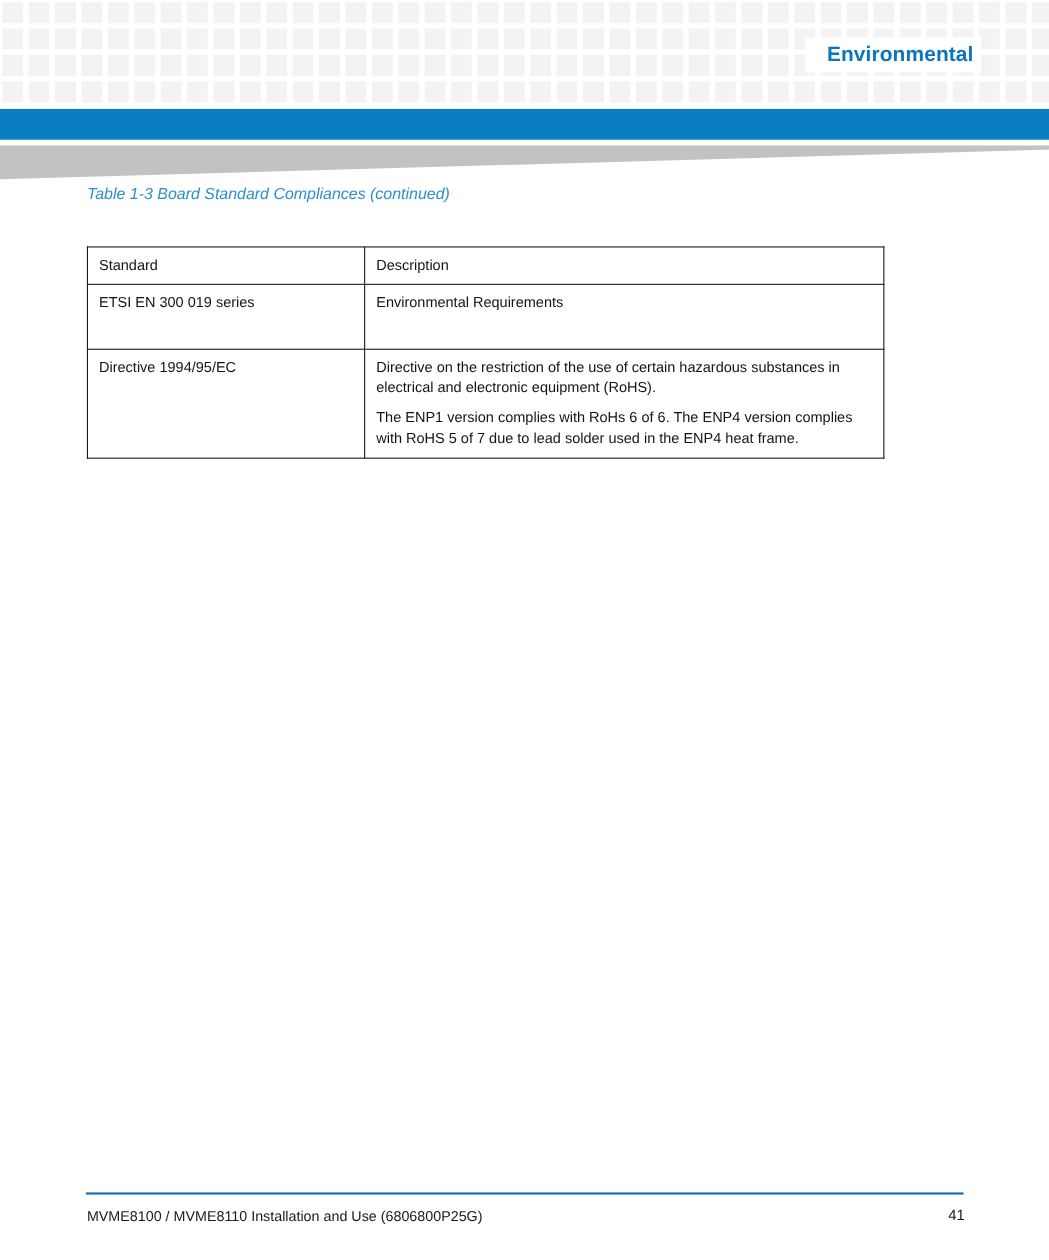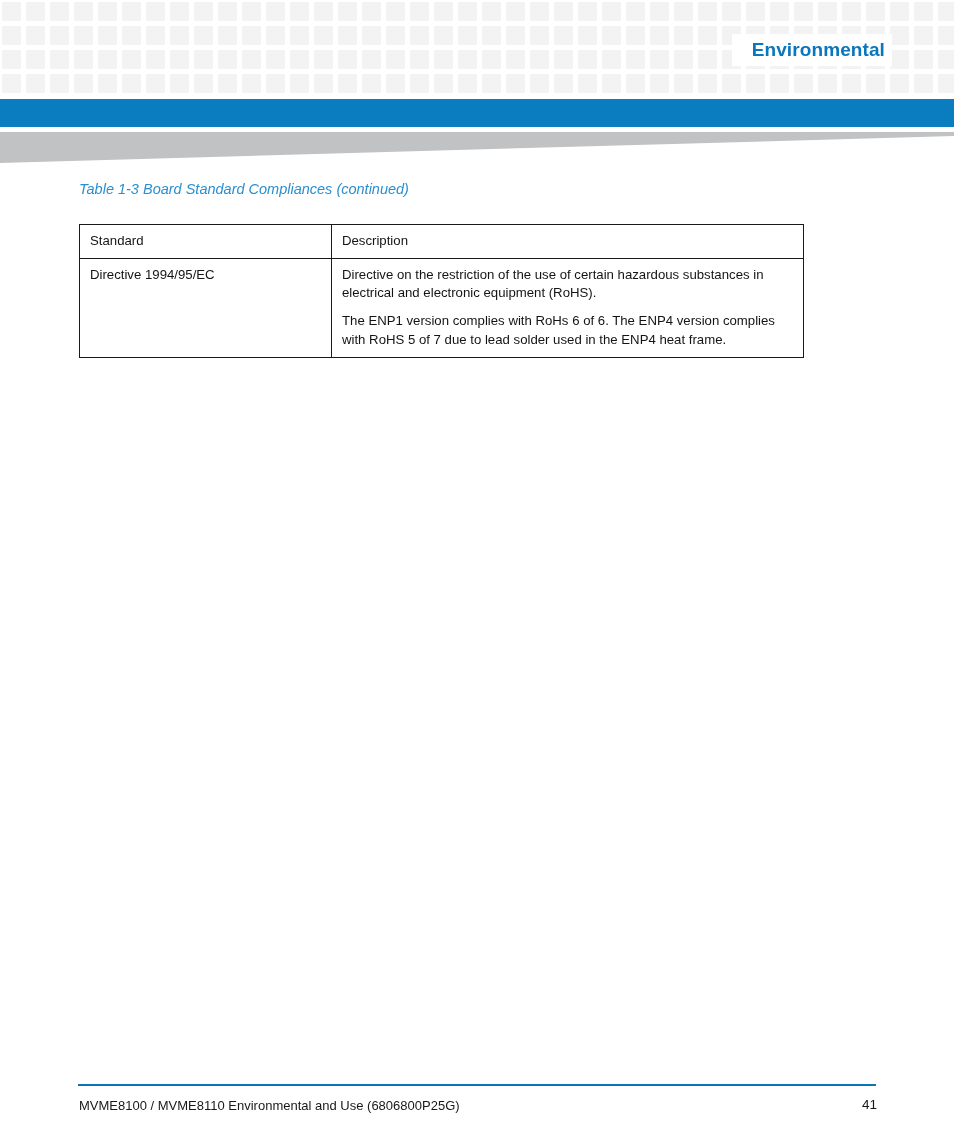--- a/index.html
+++ b/index.html
@@ -82,21 +82,21 @@
   
   .content {
     position: absolute;
     left: 0;
     top: 0;
     width: 954px;
   }
   .table-caption {
     position: absolute;
     left: 79px;
-    top: 181px;
+    top: 169px;
     font-size: 14.5px;
     font-style: italic;
     color: #2b8fcf;
     white-space: nowrap;
   }
 
   .compliance-table {
     position: absolute;
     left: 79px;
     top: 224px;
@@ -336,27 +336,33 @@
       <col class="col-standard">
       <col class="col-description">
     </colgroup>
     <thead>
       <tr class="row-head">
         <th>Standard</th>
         <th>Description</th>
       </tr>
     </thead>
     <tbody>
+      <tr class="row-etsi">
+        <td class="cell-bottom">ETSI EN 300 019 series</td>
+        <td>
+          <p class="cell-par">Environmental Requirements</p>
+        </td>
+      </tr>
       <tr>
         <td>Directive 1994/95/EC</td>
         <td>
           <p class="cell-par">Directive on the restriction of the use of certain hazardous substances in electrical and electronic equipment (RoHS).</p>
           <p class="cell-par">The ENP1 version complies with RoHs 6 of 6. The ENP4 version complies with RoHS 5 of 7 due to lead solder used in the ENP4 heat frame.</p>
         </td>
       </tr>
     </tbody>
   </table>
 
 </div>
 
 <div class="footer-rule"></div>
-<div class="footer-text">MVME8100 / MVME8110 Environmental and Use (6806800P25G)</div>
+<div class="footer-text">MVME8100 / MVME8110 Installation and Use (6806800P25G)</div>
 <div class="footer-page">41</div>
 
 </body></html>

